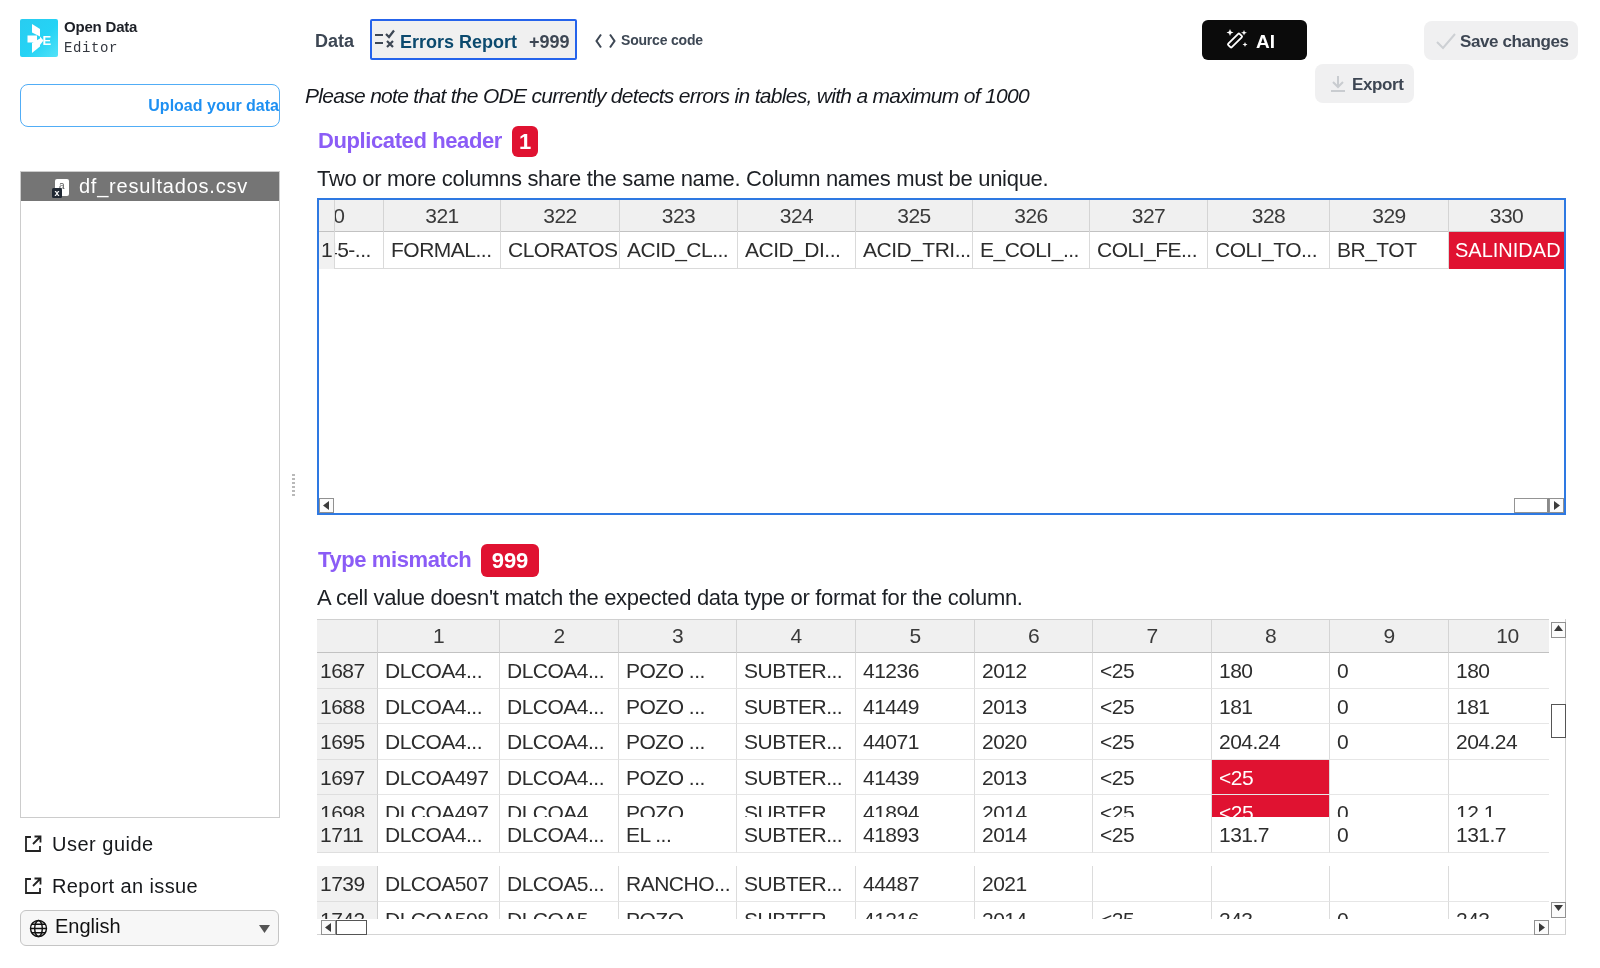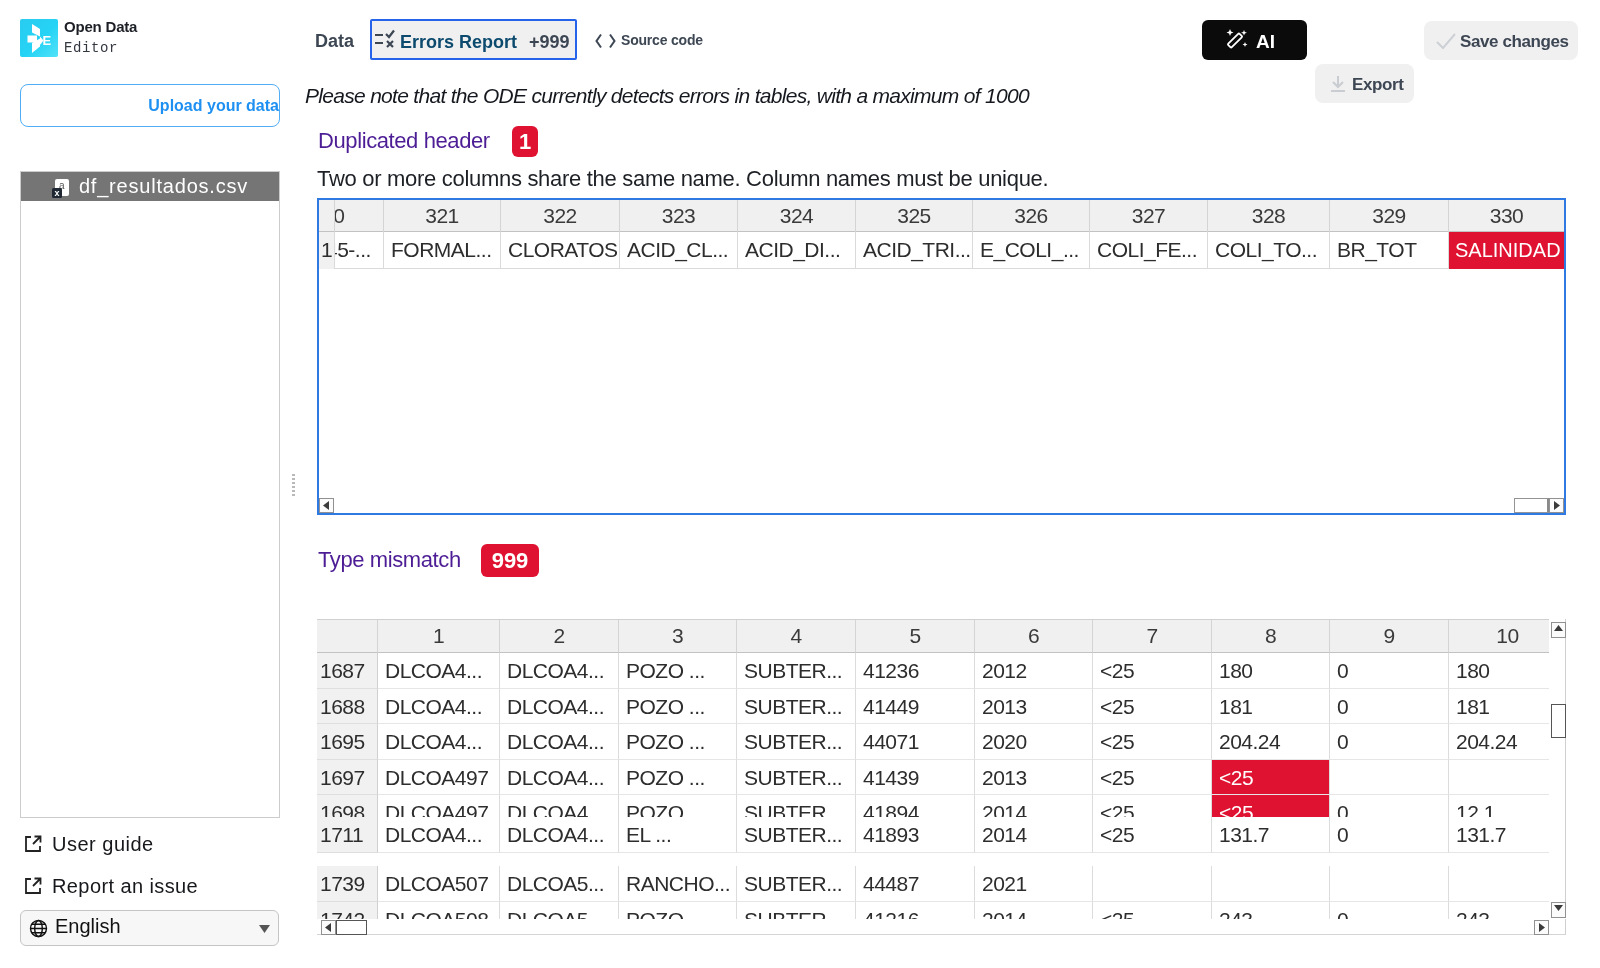--- a/index.html
+++ b/index.html
@@ -25,21 +25,21 @@
 #srctext { left:621px; top:32px; font-size:14px; font-weight:bold; color:#3d4754; letter-spacing:-0.2px; }
 #aibtn { left:1202px; top:20px; width:105px; height:40px; background:#0b0b0b; border-radius:6px; }
 #aitext { left:1256px; top:31px; font-size:19px; font-weight:bold; color:#fff; }
 #exportbtn { left:1315px; top:20px; width:99px; height:39px; background:#f0f0f1; border-radius:8px;margin-top:44px; }
 #exporttext { left:37px; top:11px; font-size:17px; font-weight:bold; color:#3d4653; letter-spacing:-0.4px; position:absolute; }
 #savebtn { left:1424px; top:21px; width:154px; height:39px; background:#f0f0f1; border-radius:8px; }
 #savetext { left:36px; top:11px; font-size:17px; font-weight:bold; color:#3d4653; letter-spacing:-0.4px; position:absolute; }
 
 
 #note { left:305px; top:84px; font-size:21px; font-style:italic; color:#15181e; letter-spacing:-0.7px; }
-.h2 { font-size:22px; font-weight:normal; color:#4c1d95; letter-spacing:-0.4px; }
+.h2 { font-size:22px; font-weight:bold; color:#8b5cf6; letter-spacing:-0.4px; }
 .badge { background:#e01231; color:#fff; text-align:center; font-weight:bold; border-radius:6px; }
 .desc { font-size:22px; color:#1d2025; letter-spacing:-0.3px; }
 
 
 .gridfont { font-size:21px; color:#2d2d2d; letter-spacing:-0.5px; }
 .redcell { background:#e01231; color:#fff; }
 .t1h { position:absolute; top:0; height:32px; line-height:31px; text-align:center; border-right:1px solid #d4d4d4; overflow:hidden; color:#3a3a3a; }
 .t1c { position:absolute; top:0; height:37px; line-height:36px; border-right:1px solid #dadada; overflow:hidden; padding-left:7px; white-space:nowrap; }
 .sbbtn { position:absolute; width:15px; height:15px; background:#fbfbfb; border:1px solid #919191; }
 .sbbtn svg { display:block; margin:2px auto 0 auto; }
@@ -180,20 +180,21 @@
   <div style="position:absolute;left:1195px;bottom:0px;width:35px;height:15px;background:#fff;border:1px solid #949494;border-right:2px solid #8a8a8a;"></div>
   <div class="sbbtn" style="left:1230px;bottom:0px;">
     <svg width="7" height="9" viewBox="0 0 7 9">
           <polygon points="1,0 1,9 7,4.5" fill="#3a3a3a"></polygon>
         </svg>
   </div>
 </div>
 
 <div class="abs h2" style="left:318px;top:547px;">Type mismatch</div>
 <div class="abs badge" style="left:481px;top:544px;width:58px;height:33px;font-size:22px;line-height:33px;">999</div>
+<div class="abs desc" style="left:317px;top:585px;">A cell value doesn't match the expected data type or format for the column.</div>
 
 <div class="abs gridfont" id="t2" style="left:317px;top:619px;width:1232px;height:300px;overflow:hidden;border-top:1px solid #d0d0d0;">
   <div class="t2r" style="top:0;height:33px;">
     <div class="t2h c0"></div>
         <div class="t2h c1">1</div>
         <div class="t2h c2">2</div>
         <div class="t2h c3">3</div>
         <div class="t2h c4">4</div>
         <div class="t2h c5">5</div>
         <div class="t2h c6">6</div>

